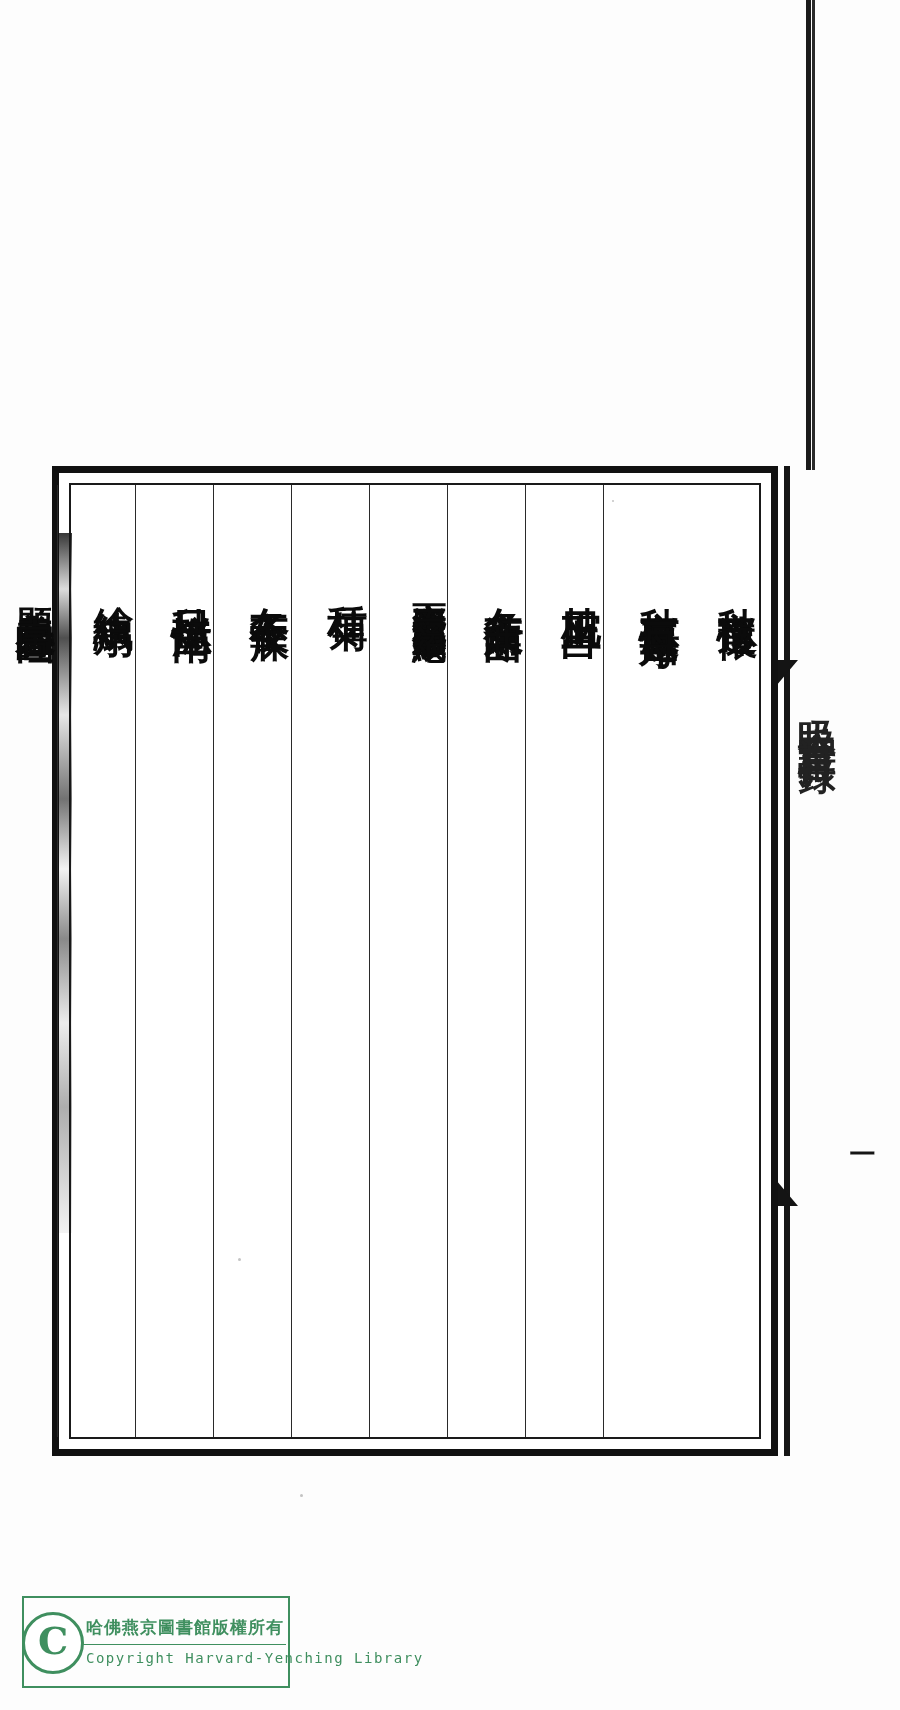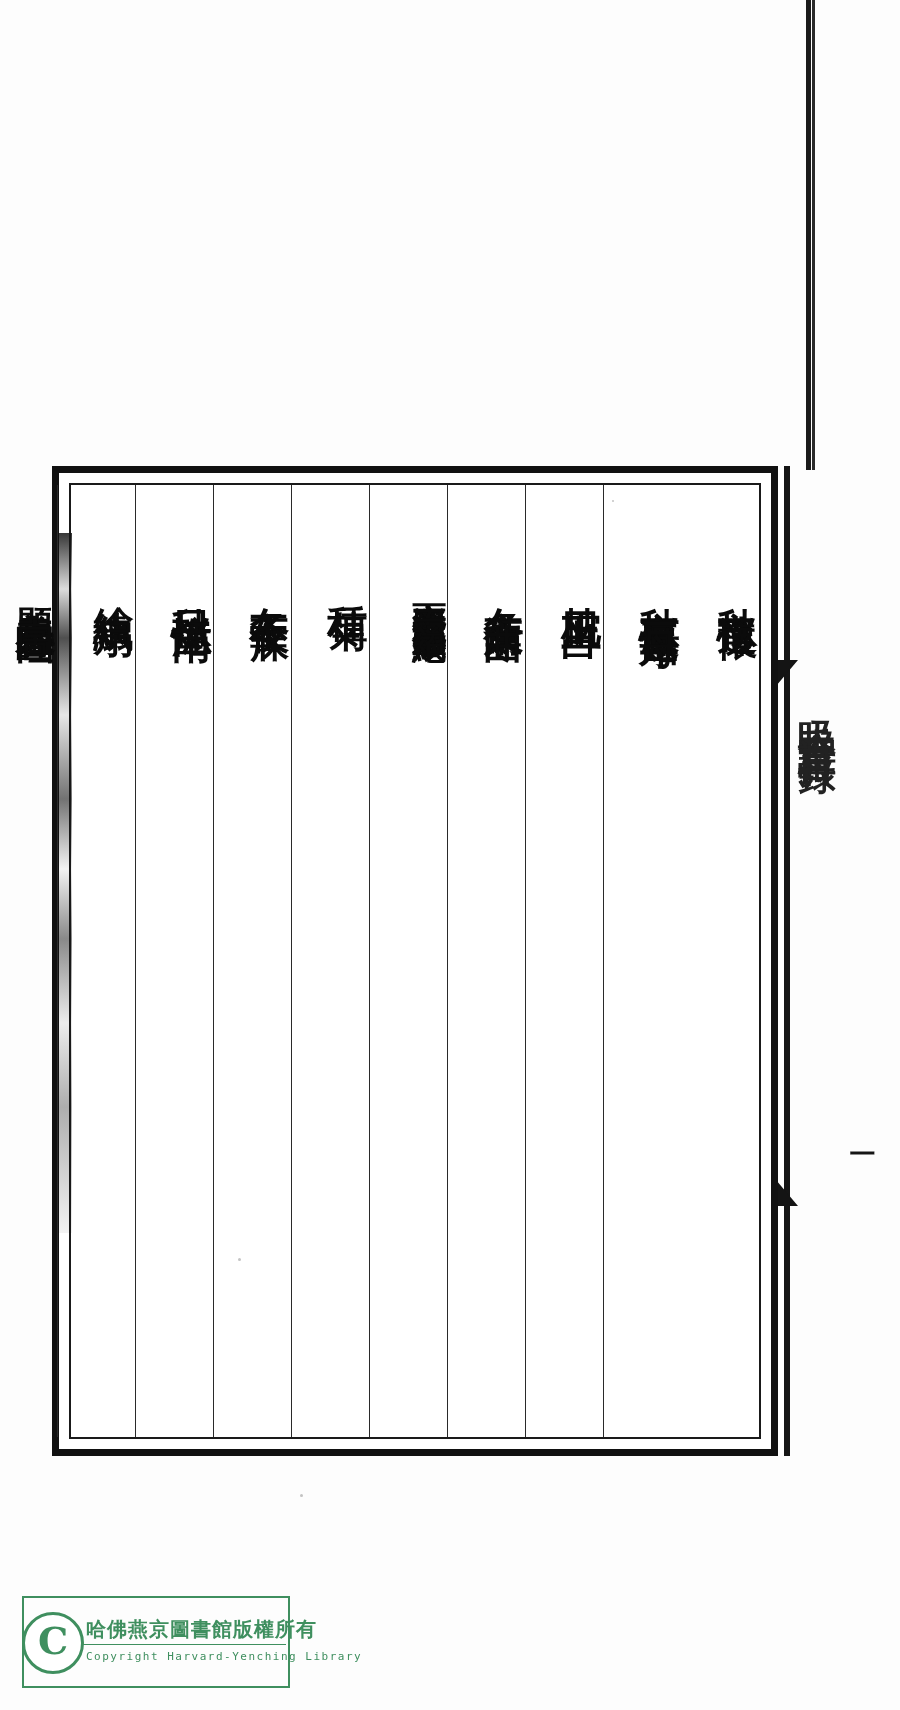--- a/index.html
+++ b/index.html
@@ -201,31 +201,31 @@
     font-size: 38px;
     line-height: 52px;
     text-align: center;
     font-weight: 700;
     background: #ffffff;
   }
   .stamp-cn {
     position: absolute;
     left: 62px;
     top: 18px;
-    font-size: 20px;
+    font-size: 17px;
     letter-spacing: 1px;
     white-space: nowrap;
     font-family: "DejaVu Serif", serif;
     font-weight: 700;
   }
   .stamp-en {
     position: absolute;
     left: 62px;
     top: 52px;
-    font-size: 11px;
+    font-size: 14px;
     letter-spacing: 1.5px;
     white-space: nowrap;
     font-family: "DejaVu Sans Mono", monospace;
   }
   .stamp-line {
     position: absolute;
     left: 58px;
     top: 46px;
     width: 204px;
     height: 1px;

